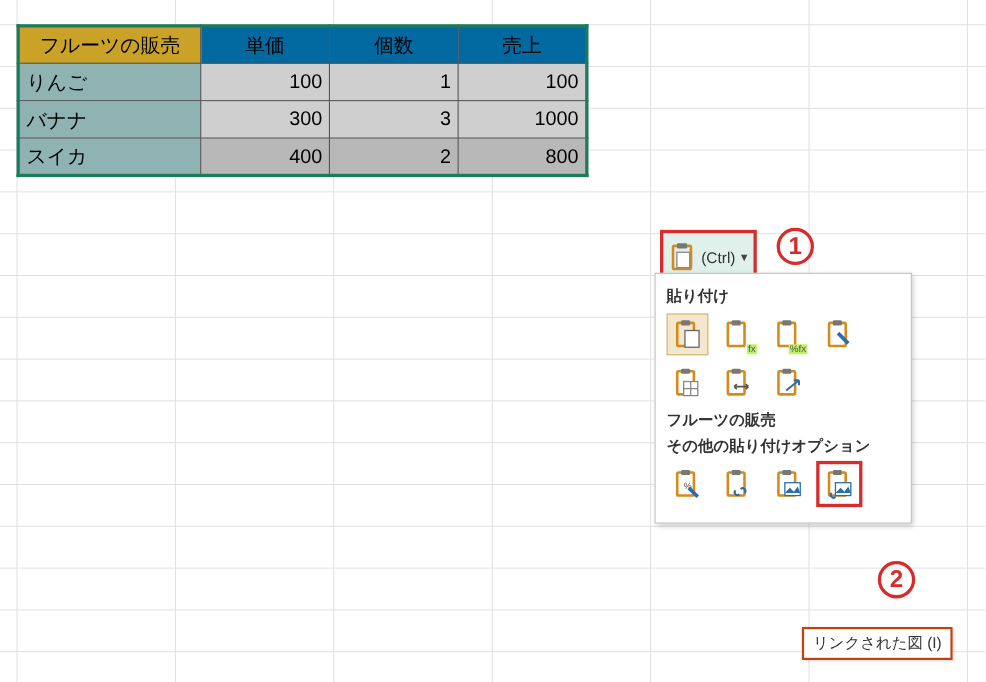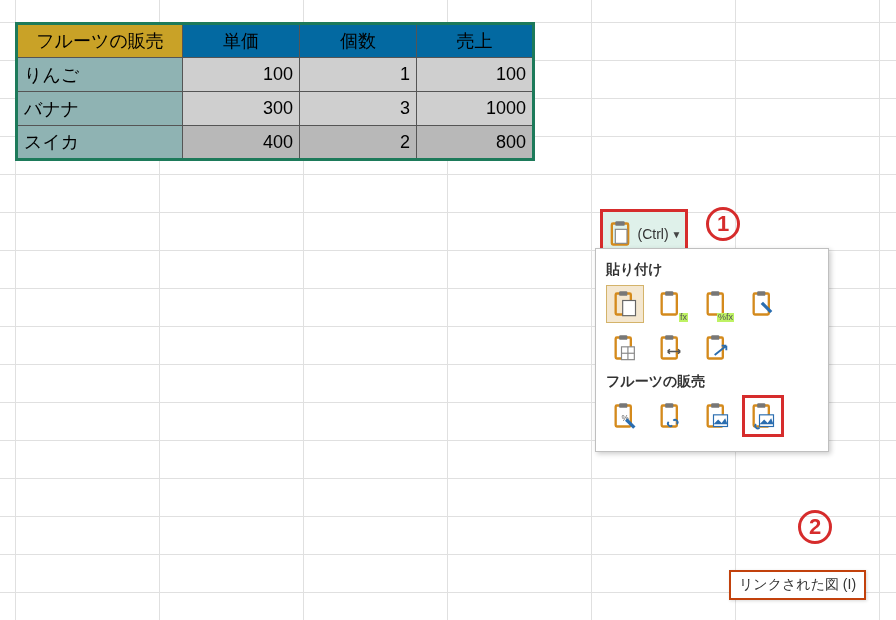--- a/index.html
+++ b/index.html
@@ -258,20 +258,21 @@
       <svg class="clipboard-svg" viewBox="0 0 24 24">
         <rect x="4" y="3" width="13" height="18" rx="1" fill="none" stroke="#d48a1c" stroke-width="2"></rect>
         <rect x="7" y="1" width="7" height="4" rx="1" fill="#777"></rect>
         <path d="M10 18 L20 10 M20 10 L16 10 M20 10 L20 14" stroke="#2a6db0" fill="none" stroke-width="1.6"></path>
       </svg>
     </div>
   </div>
 
   <div class="section-label">フルーツの販売</div>
 
+  <div class="section-label">その他の貼り付けオプション</div>
   <div class="icon-row">
     <div class="icon-cell">
       <svg class="clipboard-svg" viewBox="0 0 24 24">
         <rect x="4" y="3" width="13" height="18" rx="1" fill="none" stroke="#d48a1c" stroke-width="2"></rect>
         <rect x="7" y="1" width="7" height="4" rx="1" fill="#777"></rect>
         <text x="9" y="16" font-size="7" fill="#555">%</text>
         <path d="M14 14 L21 21 L19 23 L12 16 Z" fill="#2a6db0"></path>
       </svg>
     </div>
     <div class="icon-cell">

